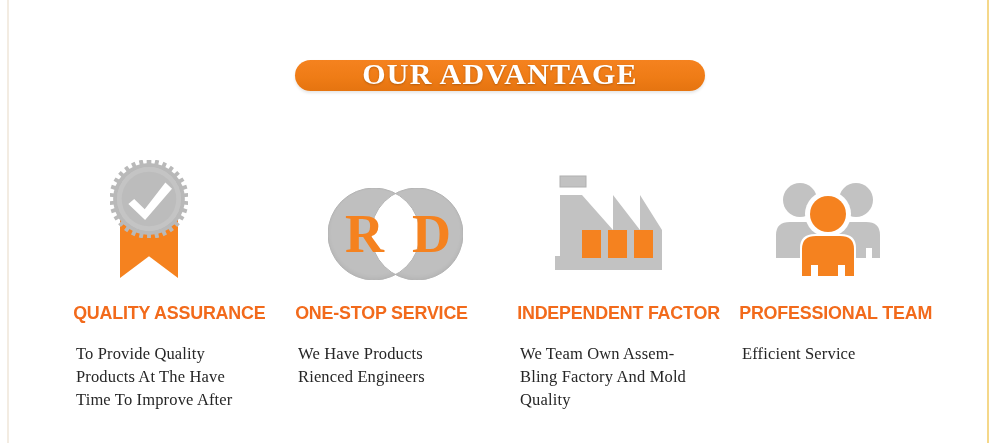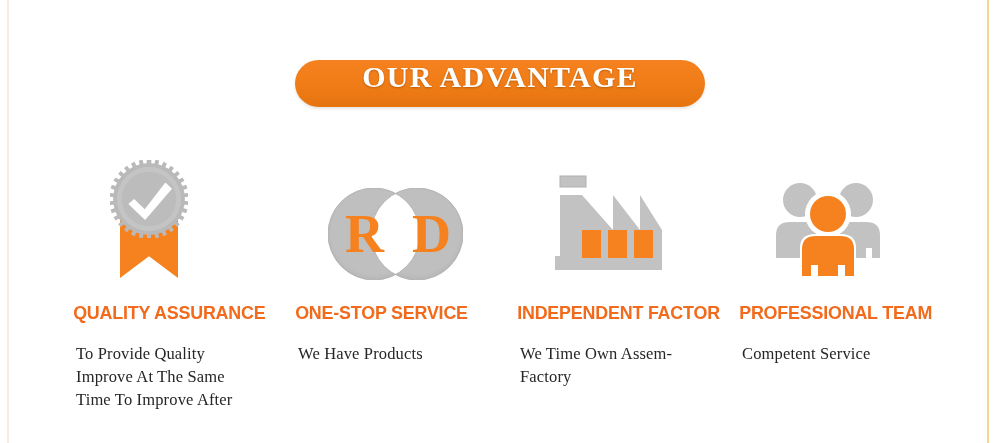--- a/index.html
+++ b/index.html
@@ -33,26 +33,26 @@
   
   .banner-wrap {
     position: absolute;
     left: 0; top: 60px;
     width: 1000px;
     display: flex;
     justify-content: center;
   }
   .banner {
     width: 410px;
-    height: 47px;
+    height: 31px;
     border-radius: 24px;
     background: linear-gradient(180deg, #f5821f 0%, #ef7c16 55%, #e57410 100%);
     box-shadow: 0 2px 3px rgba(0,0,0,0.10);
     display: flex;
-    align-items: flex-start;
+    align-items: flex-end;
     justify-content: center;
   }
   .banner-title {
     font-family: "Liberation Serif", "DejaVu Serif", serif;
     font-weight: bold;
     font-size: 30px;
     letter-spacing: 1.2px;
     color: #ffffff;
     text-shadow: 0 1px 2px rgba(120,60,0,0.45);
     white-space: nowrap;
@@ -215,21 +215,21 @@
             </g>
             <circle cx="50" cy="50" r="41" fill="#c4c4c4"></circle>
             <circle cx="50" cy="50" r="35" fill="#bcbcbc"></circle>
             <path d="M31 50 L44.5 63 L71 29 L79.5 37 L45 77 L23.5 56.5 Z" fill="#ffffff"></path>
           </svg>
         </div>
       </div>
       <div class="col-heading">QUALITY ASSURANCE</div>
       <div class="col-body">
         <span>To Provide Quality</span>
-        <span>Improve At The Same</span>
+        <span>Products At The Have</span>
         <span>Time To Improve After</span>
       </div>
     </div>
 
     <div class="col">
       <div class="icon-box">
         <div class="rd-icon">
           <div class="rd-circle left"></div>
           <div class="rd-circle right"></div>
           <svg width="135" height="92" viewBox="0 0 135 92" style="position:absolute;left:0;top:0">
@@ -242,20 +242,21 @@
             <circle cx="46" cy="46" r="46" fill="none" stroke="#b4b4b4" stroke-width="1"></circle>
             <circle cx="89" cy="46" r="46" fill="none" stroke="#b4b4b4" stroke-width="1"></circle>
           </svg>
           <div class="rd-letter r">R</div>
           <div class="rd-letter d">D</div>
         </div>
       </div>
       <div class="col-heading">ONE-STOP SERVICE</div>
       <div class="col-body">
         <span>We Have Products</span>
+        <span>Rienced Engineers</span>
       </div>
     </div>
 
     <div class="col">
       <div class="icon-box">
         <div class="factory-icon">
           <svg width="112" height="112" viewBox="0 0 112 112">
 
             <rect x="10" y="8" width="26" height="11" fill="#c2c2c2" stroke="#b0b0b0" stroke-width="1"></rect>
 
@@ -266,22 +267,23 @@
             <rect x="5" y="88" width="107" height="14" fill="#c2c2c2"></rect>
 
             <rect x="32" y="62" width="19" height="28" fill="#f5821f"></rect>
             <rect x="58" y="62" width="19" height="28" fill="#f5821f"></rect>
             <rect x="84" y="62" width="19" height="28" fill="#f5821f"></rect>
           </svg>
         </div>
       </div>
       <div class="col-heading">INDEPENDENT FACTOR</div>
       <div class="col-body">
-        <span>We Time Own Assem-</span>
-        <span>Factory</span>
+        <span>We Team Own Assem-</span>
+        <span>Bling Factory And Mold</span>
+        <span>Quality</span>
       </div>
     </div>
 
     <div class="col">
       <div class="icon-box">
         <div class="team-icon">
           <svg width="112" height="100" viewBox="0 0 112 100">
 
             <circle cx="28" cy="20" r="17" fill="#c2c2c2"></circle>
             <path d="M4 78 L4 55 Q4 42 18 42 L38 42 Q52 42 52 55 L52 78 L44 78 L44 68 L38 68 L38 78 Z" fill="#c2c2c2"></path>
@@ -294,18 +296,18 @@
             <circle cx="56" cy="34" r="23" fill="#ffffff"></circle>
 
             <circle cx="56" cy="34" r="18" fill="#f5821f"></circle>
             <path d="M28 97 L28 68 Q28 54 43 54 L69 54 Q84 54 84 68 L84 97 L74 97 L74 85 L66 85 L66 97 L46 97 L46 85 L38 85 L38 97 Z" fill="#ffffff"></path>
             <path d="M30 96 L30 69 Q30 56 44 56 L68 56 Q82 56 82 69 L82 96 L73 96 L73 85 L66 85 L66 96 L46 96 L46 85 L39 85 L39 96 Z" fill="#f5821f"></path>
           </svg>
         </div>
       </div>
       <div class="col-heading">PROFESSIONAL TEAM</div>
       <div class="col-body">
-        <span>Competent Service</span>
+        <span>Efficient Service</span>
       </div>
     </div>
 
   </div>
 </div>
 
 </body></html>

